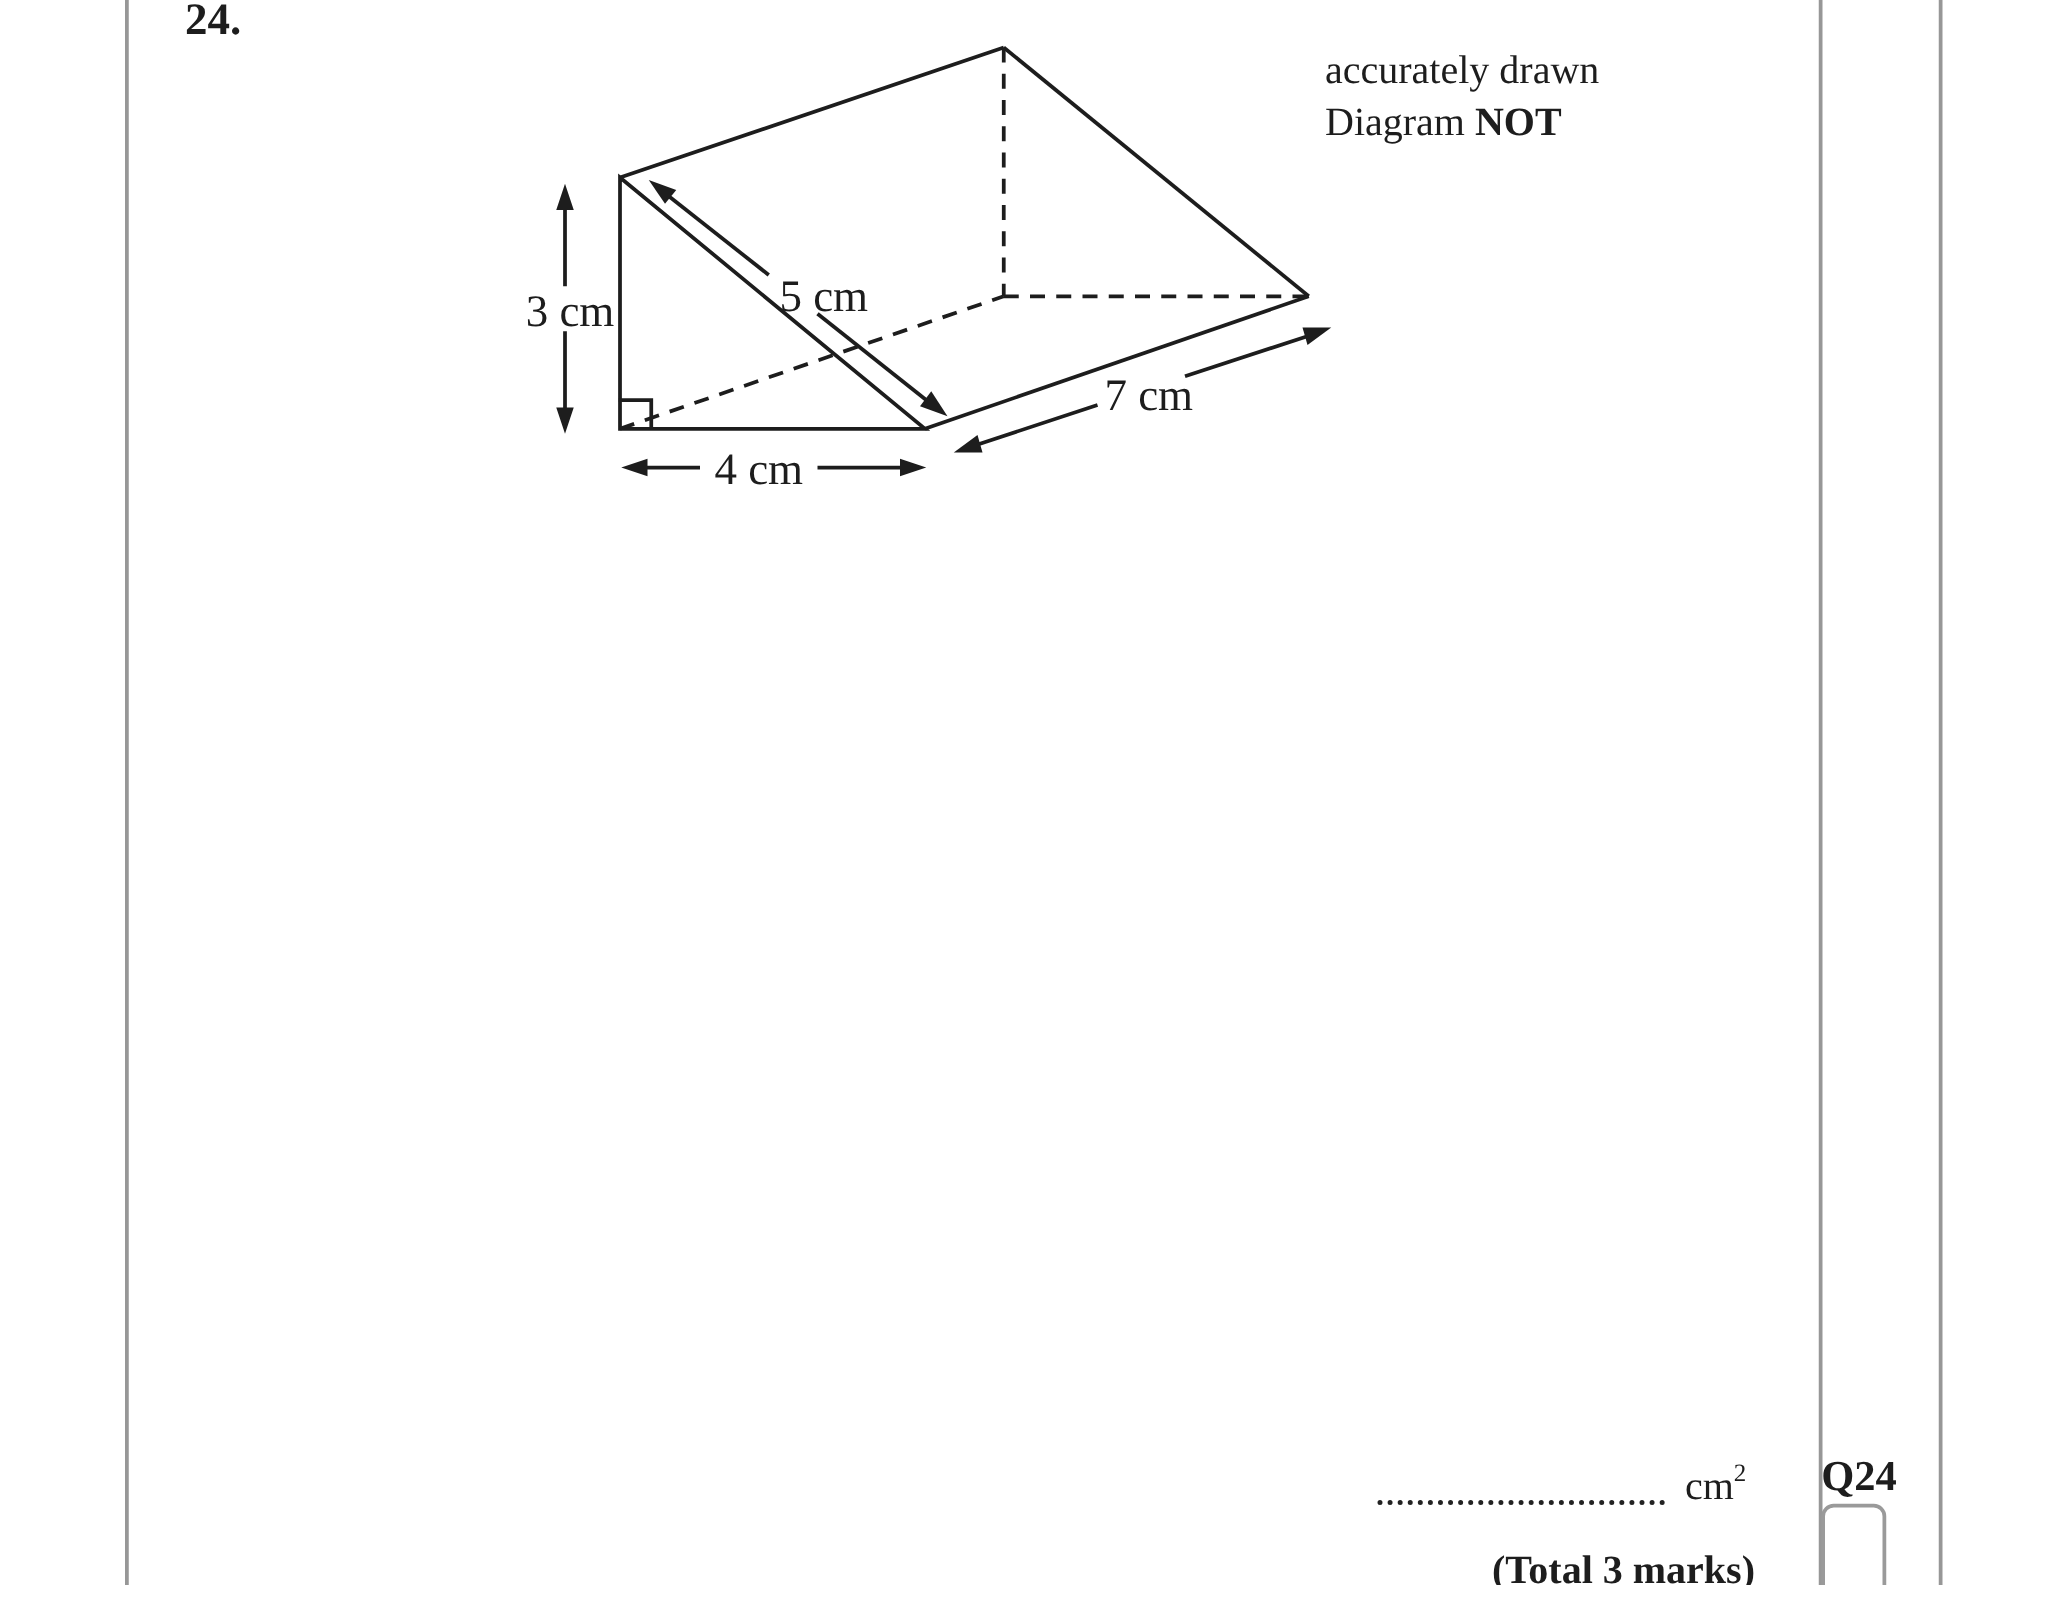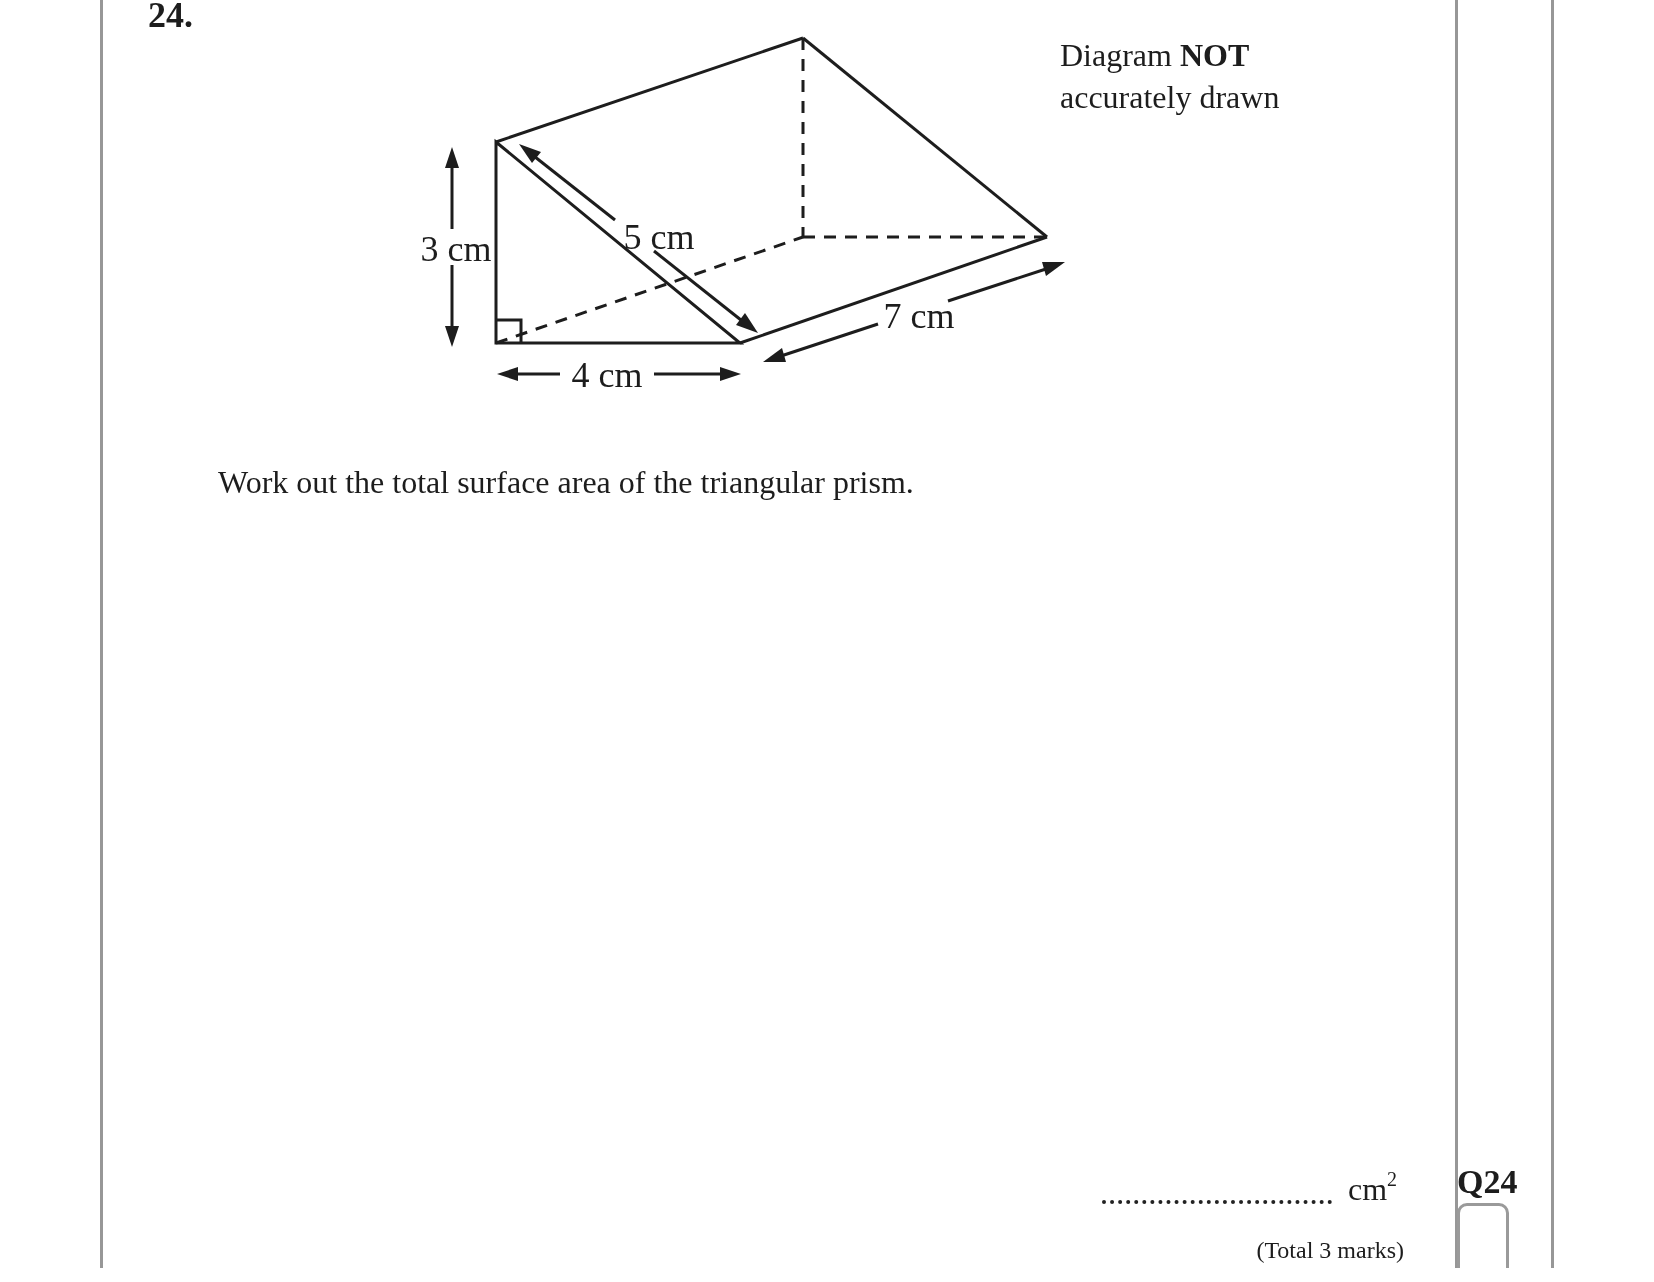--- a/index.html
+++ b/index.html
@@ -16,37 +16,37 @@
   .prism-svg{position:absolute;left:420px;top:25px;width:680px;height:375px;}
   .prism-svg path, .prism-svg polyline, .prism-svg line{stroke:#1d1d1d;stroke-width:3;fill:none;}
   .prism-svg .dash{stroke-dasharray:12 9;}
   .prism-svg polygon{fill:#1d1d1d;stroke:none;}
   .prism-svg text{font-family:"Liberation Serif","DejaVu Serif",serif;font-size:36px;fill:#1d1d1d;}
   .answer-line{position:absolute;left:1102px;top:1178px;width:230px;height:22px;border-bottom:4px dotted #222;}
   .unit{position:absolute;left:1348px;top:1169px;font-size:32px;line-height:1;text-align:right;}
   .unit sup{font-size:20px;line-height:1;vertical-align:14px;}
   .qref{position:absolute;left:1457px;top:1162px;font-size:34px;font-weight:bold;line-height:1.2;}
   .marks-box{position:absolute;left:1457px;top:1203px;width:46px;height:74px;border:3px solid #9a9a9a;border-radius:10px;background:#fff;}
-  .total-marks{position:absolute;left:1100px;top:1236px;width:304px;font-size:24px;font-weight:normal;text-align:right;line-height:1.2;}
+  .total-marks{position:absolute;left:1100px;top:1236px;width:304px;font-size:32px;font-weight:bold;text-align:right;line-height:1.2;}
 </style>
 </head>
 <body>
 
 <div class="page">
 
   <div class="vline" style="left:100px"></div>
   <div class="vline" style="left:1455px"></div>
   <div class="vline" style="left:1551px"></div>
   <div class="hline-bottom" style="left:100px;top:1277px;width:1454px"></div>
 
   <div class="qnum">24.</div>
 
   <div class="note">
+    <div>accurately drawn</div>
     <div><span>Diagram </span><span class="b">NOT</span></div>
-    <div>accurately drawn</div>
   </div>
 
   <svg class="prism-svg" viewBox="420 25 680 375">
 
     <path d="M496,142 L496,343 L740,343 Z"></path>
     <path d="M496,142 L803,38"></path>
     <path d="M803,38 L1047,237"></path>
     <path d="M740,343 L1047,237"></path>
 
     <path class="dash" d="M803,38 L803,237"></path>
@@ -73,21 +73,20 @@
     <polygon points="758,333 736,325 745,313"></polygon>
     <text x="659" y="249" text-anchor="middle">5 cm</text>
 
     <line x1="781" y1="356" x2="878" y2="324"></line>
     <line x1="948" y1="301" x2="1049" y2="268"></line>
     <polygon points="763,362 786,362 782,348"></polygon>
     <polygon points="1065,262 1046,276 1042,262"></polygon>
     <text x="919" y="328" text-anchor="middle">7 cm</text>
   </svg>
 
-  <div class="question">Work out the total surface area of the triangular prism.</div>
 
   <div class="answer-line"></div>
   <div class="unit"><span>cm</span><sup>2</sup></div>
   <div class="qref">Q24</div>
   <div class="marks-box"></div>
   <div class="total-marks">(Total 3 marks)</div>
 
 </div>
 
 </body></html>

